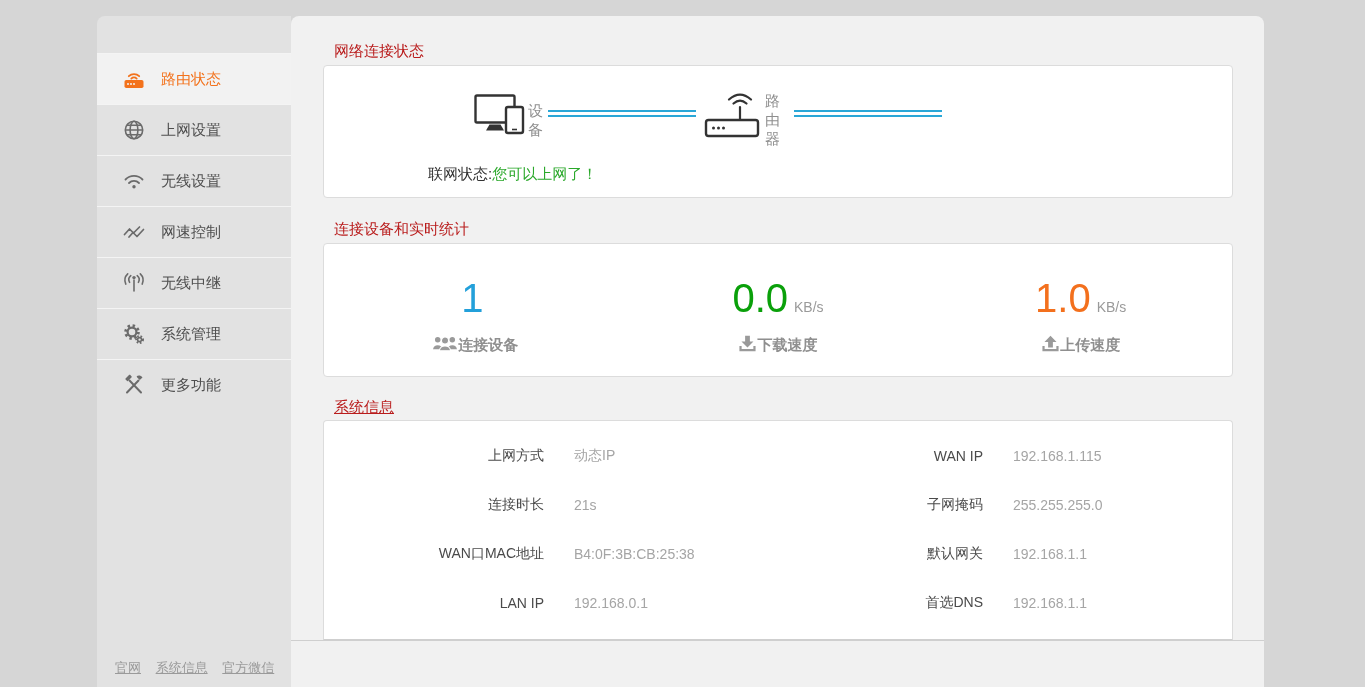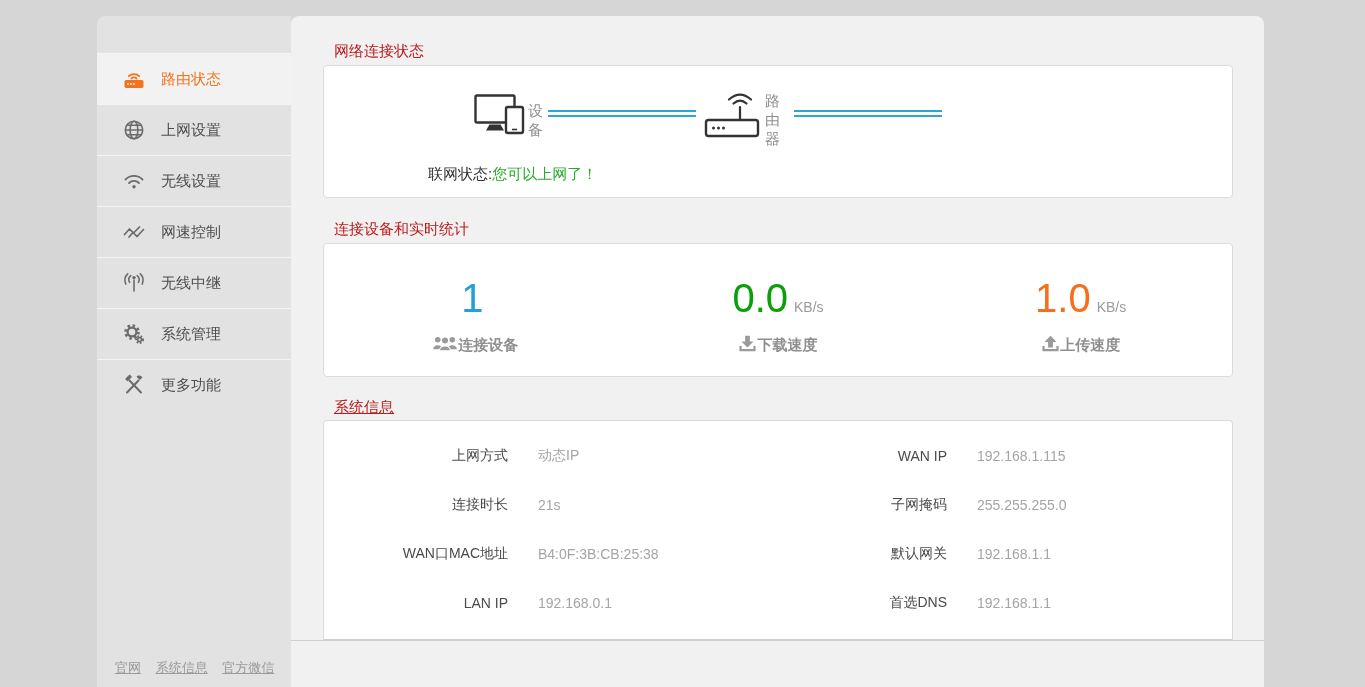--- a/index.html
+++ b/index.html
@@ -78,21 +78,21 @@
   .stat-label-row { margin-top:17px; display:flex; align-items:center; justify-content:center; 
                     color:#8f8f8f; font-size:15px;font-weight:bold; }
 
   
   .annotation {
     position:absolute; left:267px; top:210px; font-size:24px; font-weight:bold;
     color:#e60012; letter-spacing:1px; white-space:nowrap; z-index:5;
   }
 
   
-  .info-half { width:50%; }
+  .info-half { width:50%;padding-left:36px; }
   .info-row { height:49px; display:flex; align-items:center; font-size:14px; }
   .info-label { color:#4a4a4a; text-align:right; }
   .info-half.left .info-label  { margin-left:24px; width:160px; }
   .info-half.right .info-label { width:169px; }
   .info-value { color:#a5a5a5; margin-left:30px; }
 </style>
 </head>
 <body>
 
 <div class="page">

